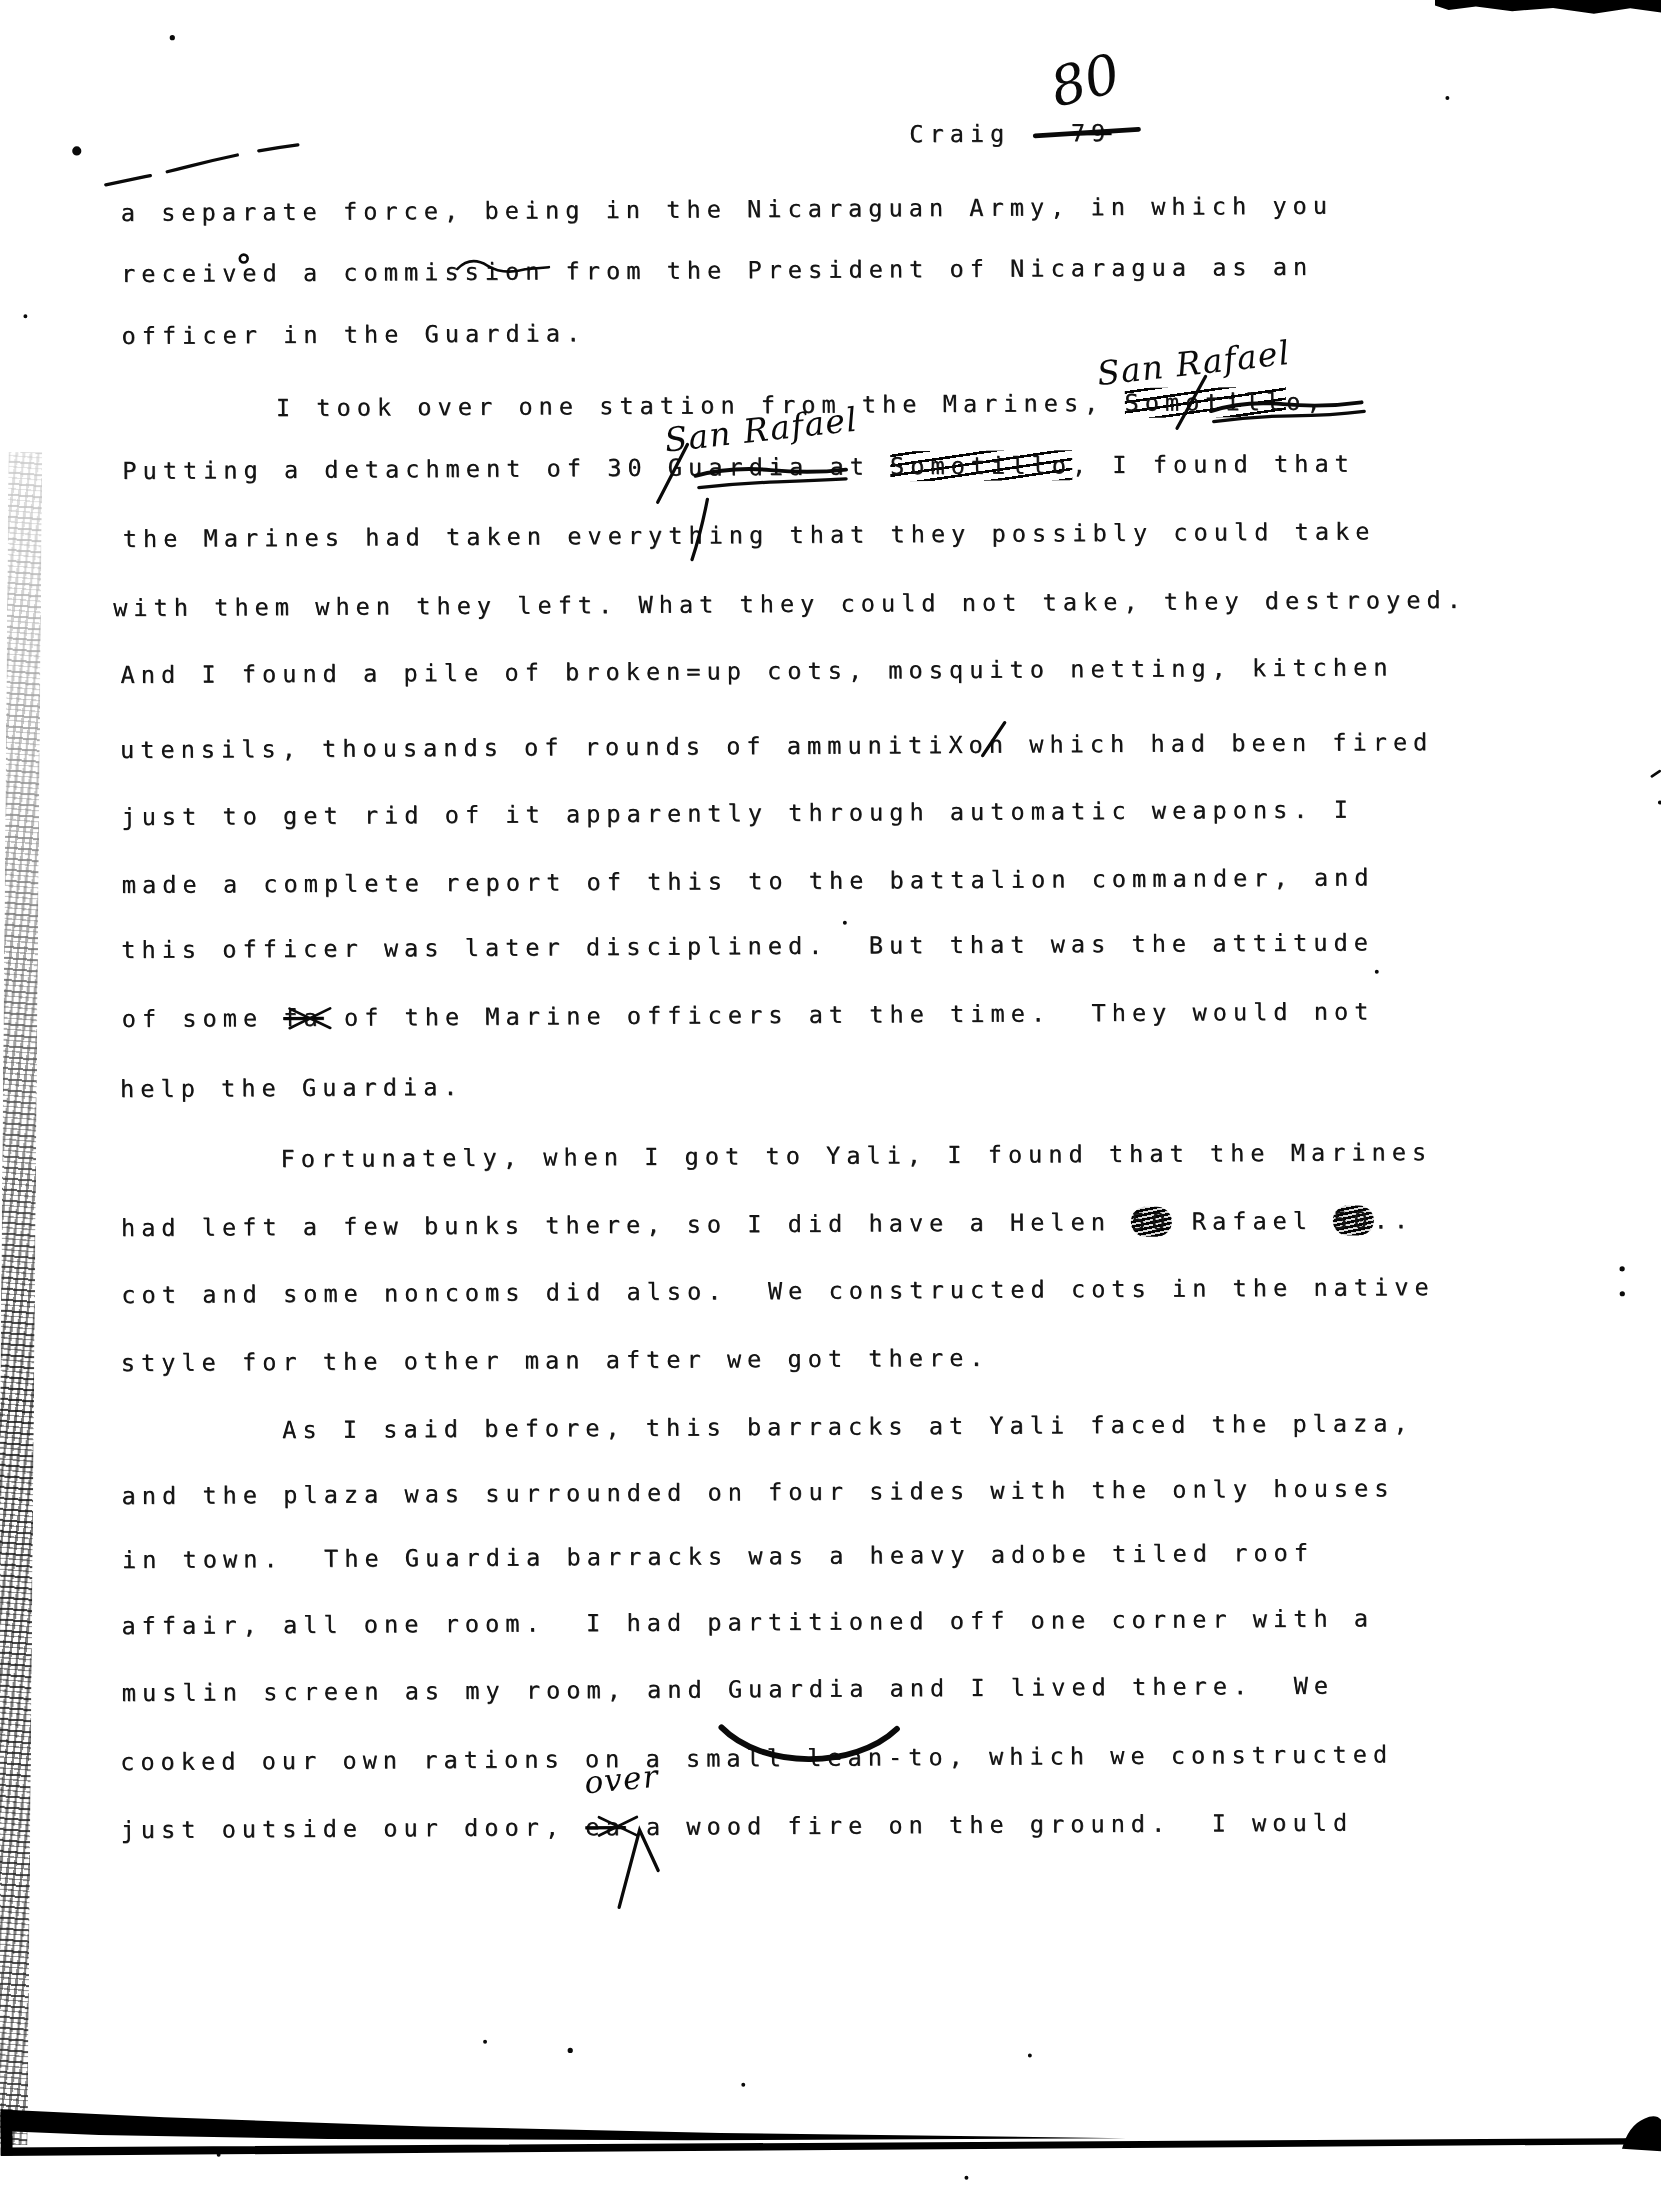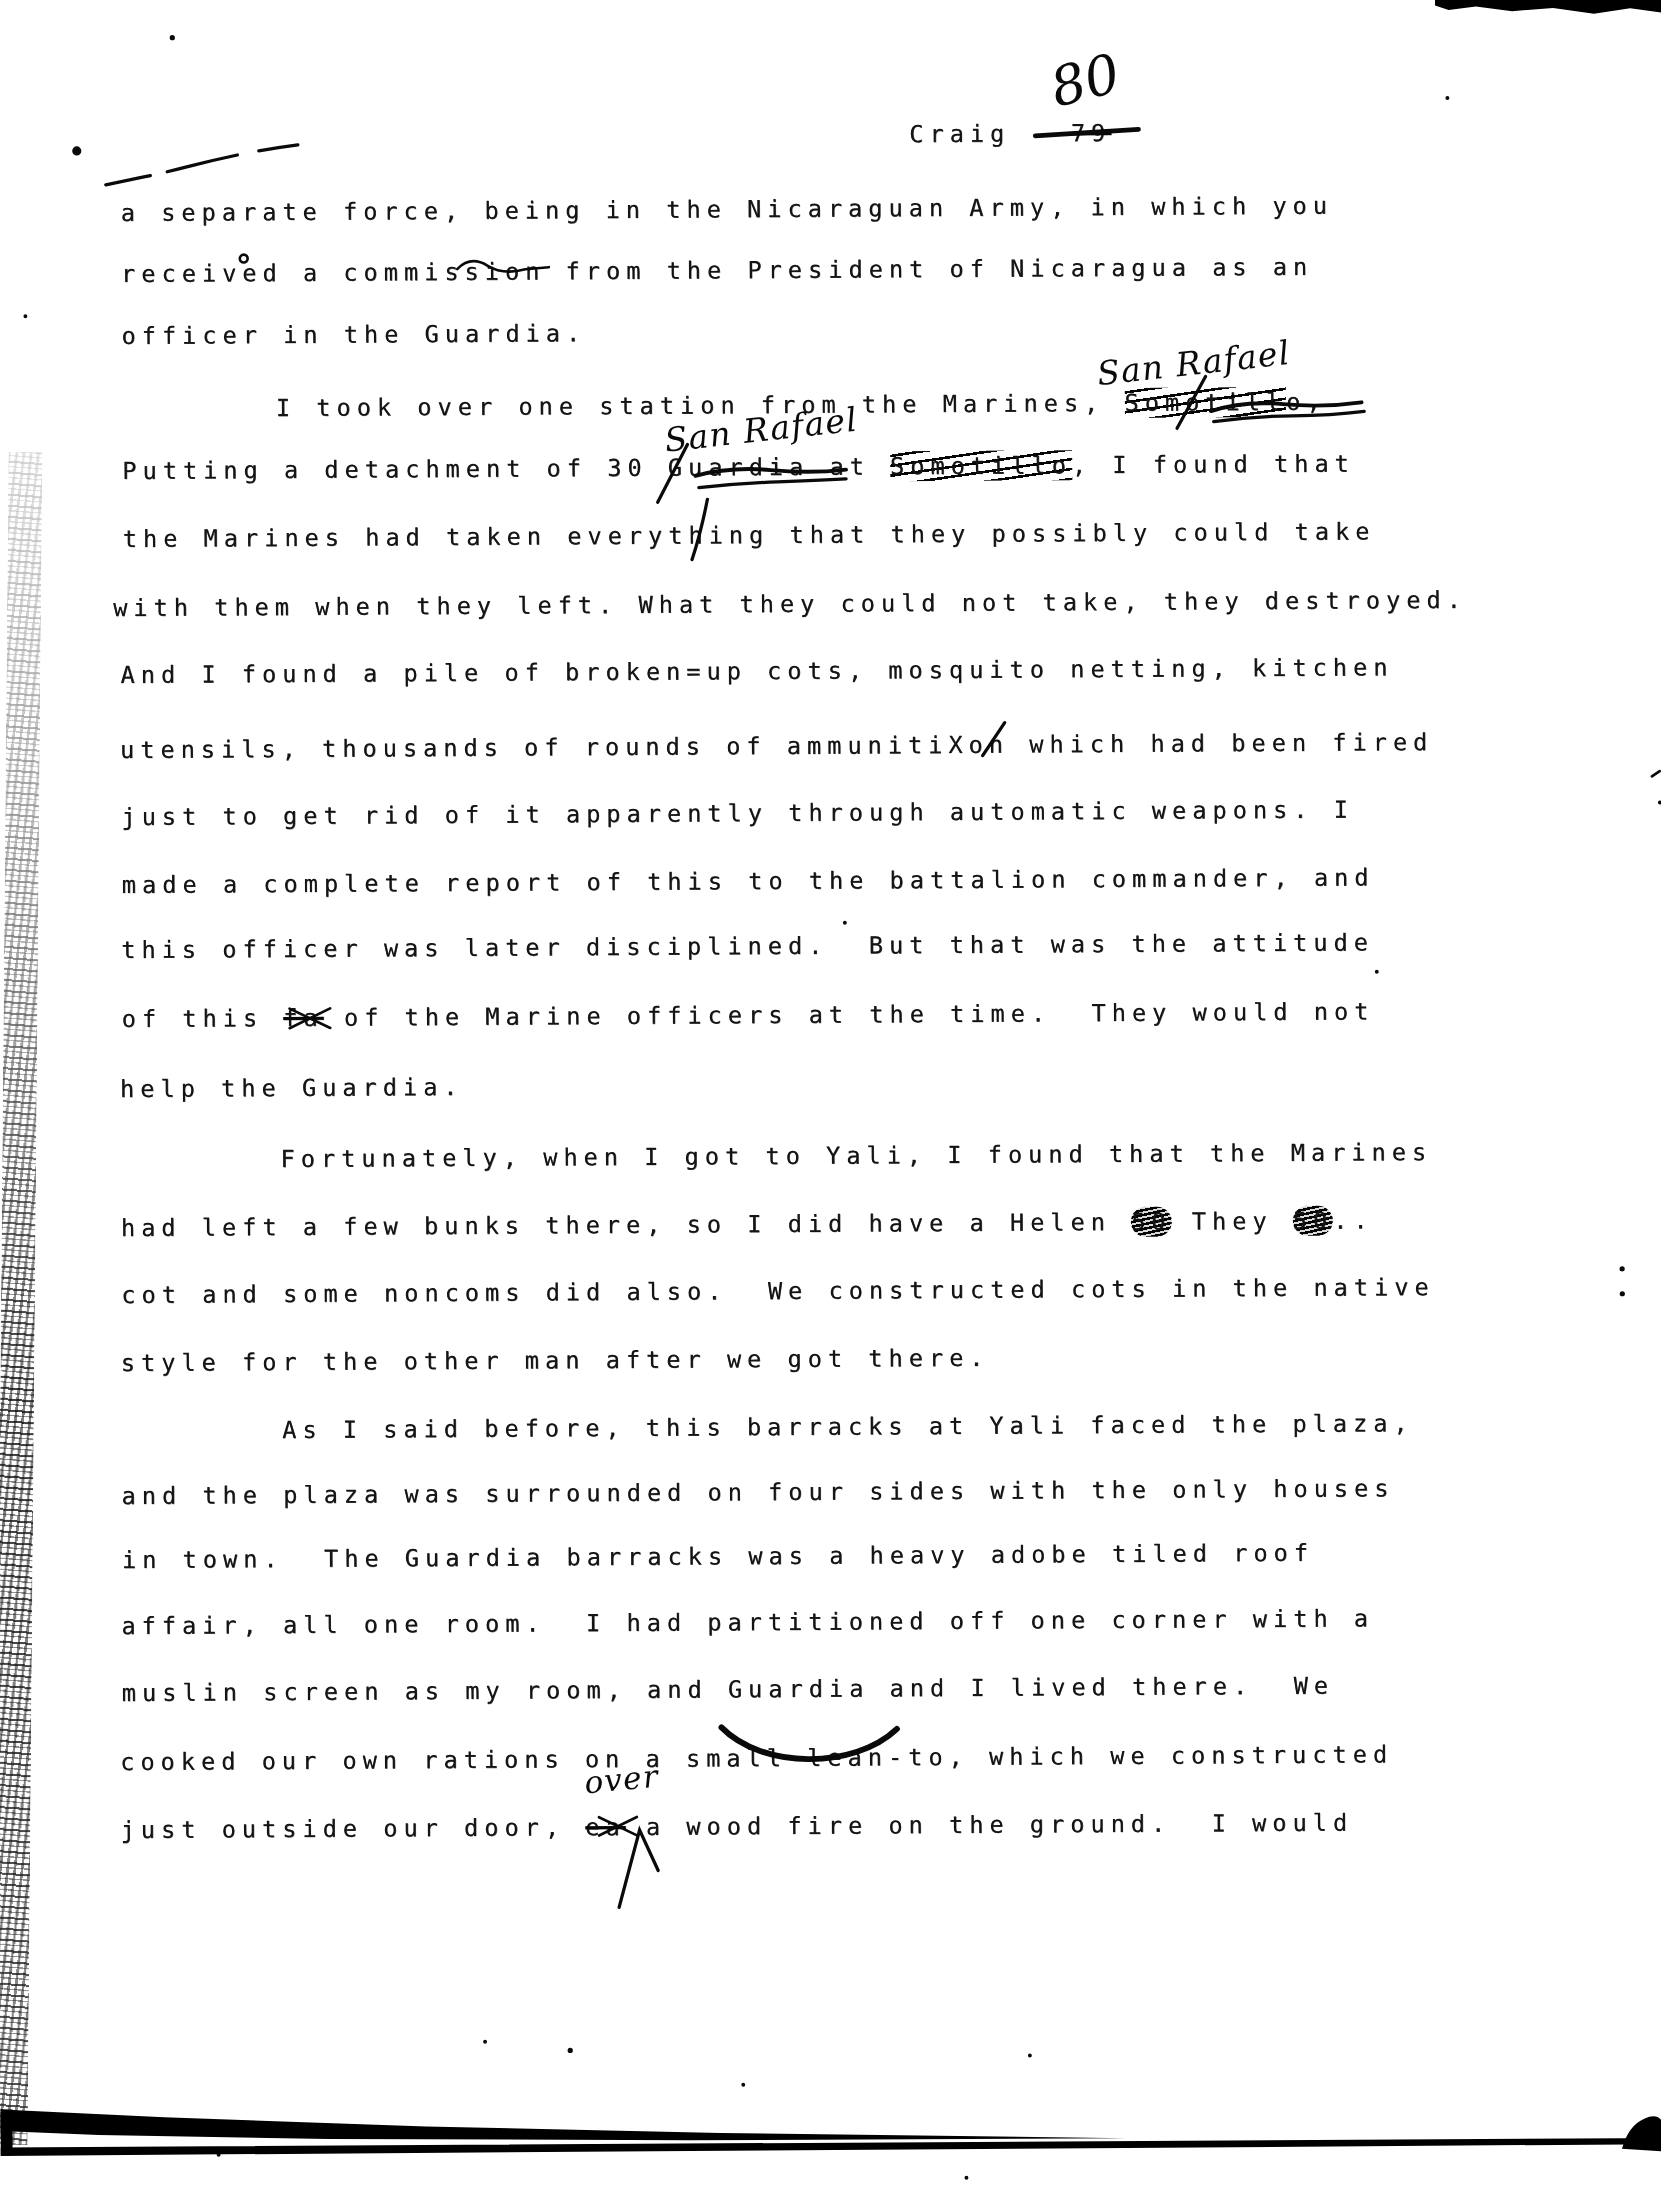--- a/index.html
+++ b/index.html
@@ -81,25 +81,25 @@
     <div class="typed" style="left:275px; top:394px;"><span>I took over one station from the Marines, </span><span class="scribbled">Somotill</span><span>o,</span></div>
     <div class="hand hw-sr2">San Rafael</div>
     <div class="typed" style="left:121px; top:456px;"><span>Putting a detachment of 30 Guardia at </span><span class="scribbled">Somotillo</span><span>, I found that</span></div>
     <div class="typed" style="left:121px; top:524px;">the Marines had taken everything that they possibly could take</div>
     <div class="typed" style="left:111px; top:593px;">with them when they left. What they could not take, they destroyed.</div>
     <div class="typed" style="left:118px; top:660px;">And I found a pile of broken=up cots, mosquito netting, kitchen</div>
     <div class="typed" style="left:117px; top:735px;">utensils, thousands of rounds of ammunitiXon which had been fired</div>
     <div class="typed" style="left:118px; top:802px;">just to get rid of it apparently through automatic weapons. I</div>
     <div class="typed" style="left:118px; top:870px;">made a complete report of this to the battalion commander, and</div>
     <div class="typed" style="left:117px; top:935px;">this officer was later disciplined.  But that was the attitude</div>
-    <div class="typed" style="left:117px; top:1004px;"><span>of this </span><span class="strike-pen">fa</span><span> of the Marine officers at the time.  They would not</span></div>
+    <div class="typed" style="left:117px; top:1004px;"><span>of some </span><span class="strike-pen">fa</span><span> of the Marine officers at the time.  They would not</span></div>
     <div class="typed" style="left:115px; top:1074px;">help the Guardia.</div>
 
     <div class="typed" style="left:275px; top:1145px;">Fortunately, when I got to Yali, I found that the Marines</div>
-    <div class="typed" style="left:115px; top:1213px;"><span>had left a few bunks there, so I did have a Helen </span><span class="blob">50</span><span> They </span><span class="blob">50</span><span>..</span></div>
+    <div class="typed" style="left:115px; top:1213px;"><span>had left a few bunks there, so I did have a Helen </span><span class="blob">50</span><span> Rafael </span><span class="blob">50</span><span>..</span></div>
     <div class="typed" style="left:115px; top:1280px;">cot and some noncoms did also.  We constructed cots in the native</div>
     <div class="typed" style="left:114px; top:1348px;">style for the other man after we got there.</div>
 
     <div class="typed" style="left:275px; top:1416px;">As I said before, this barracks at Yali faced the plaza,</div>
     <div class="typed" style="left:114px; top:1481px;">and the plaza was surrounded on four sides with the only houses</div>
     <div class="typed" style="left:114px; top:1545px;">in town.  The Guardia barracks was a heavy adobe tiled roof</div>
     <div class="typed" style="left:113px; top:1611px;">affair, all one room.  I had partitioned off one corner with a</div>
     <div class="typed" style="left:113px; top:1678px;"><span>muslin screen as my room, and </span><span>Guardia</span><span> and I lived there.  We</span></div>
     <div class="typed" style="left:111px; top:1747px;">cooked our own rations on a small lean-to, which we constructed</div>
     <div class="hand hw-over">over</div>

